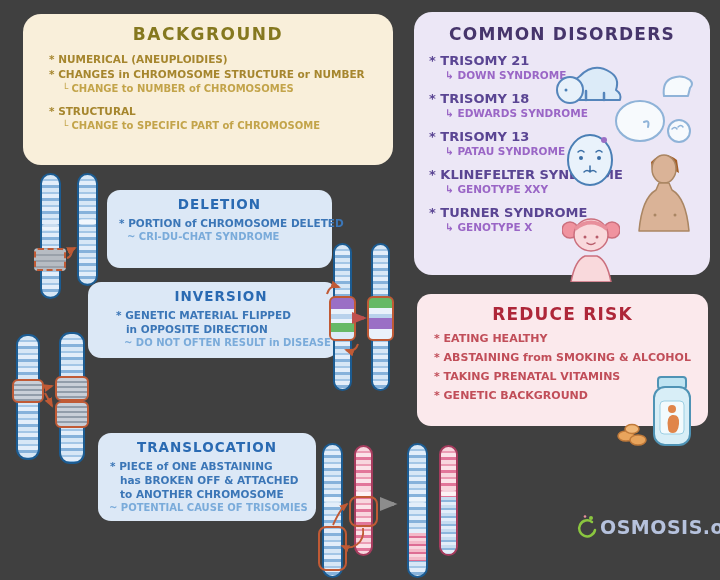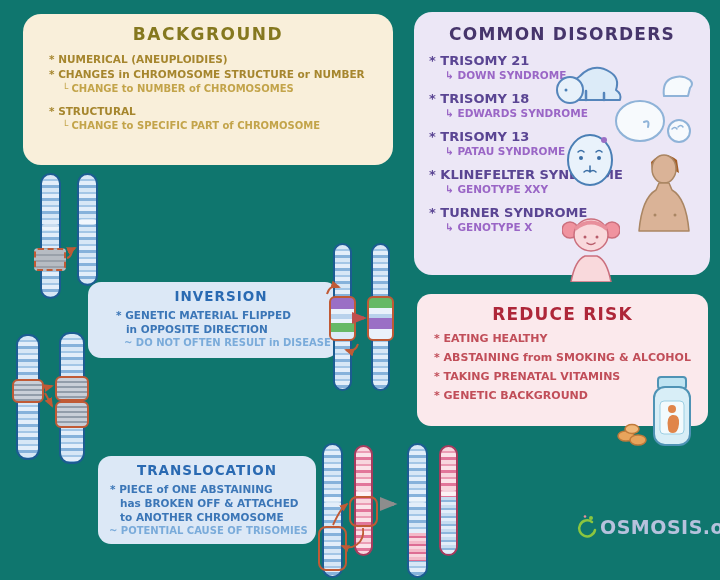--- a/index.html
+++ b/index.html
@@ -1,37 +1,37 @@
 <!DOCTYPE html>
 <html><head>
 <meta charset="utf-8">
 <style>
   html,body{margin:0;padding:0;background:#fff;}
-  .canvas{position:relative;width:720px;height:580px;background:#0f766e;overflow:hidden;
+  .canvas{position:relative;width:720px;height:580px;background:#404040;overflow:hidden;
           font-family:"DejaVu Sans","Liberation Sans",sans-serif;font-weight:bold;}
   .box{position:absolute;box-sizing:border-box;}
   
   .bg-box{left:23px;top:14px;width:370px;height:151px;background:#f9efda;border-radius:18px;padding:8px 0 0 0;}
   .bg-title{font-size:17px;color:#85781f;letter-spacing:1.5px;text-align:center;margin:2px 0 8px 0;}
   .bg-lines{padding-left:26px;}
   .t-main{font-size:10.5px;color:#a6862e;line-height:15px;white-space:nowrap;}
   .t-sub{font-size:10px;color:#c3a44a;line-height:14px;padding-left:13px;white-space:nowrap;}
   .grp{margin-top:8px;}
   
   .dis-box{left:414px;top:12px;width:296px;height:263px;background:#ece7f6;border-radius:18px;}
   .dis-title{font-size:17px;color:#46356b;letter-spacing:1.2px;text-align:center;margin:12px 0 9px 0;}
   .dis-item{padding-left:15px;margin-bottom:9px;}
   .d-main{font-size:13px;color:#5a4593;line-height:15px;white-space:nowrap;}
   .d-sub{font-size:10.5px;color:#9a66c6;line-height:14px;padding-left:16px;white-space:nowrap;}
   
   .mut-box{background:#dce8f6;border-radius:13px;padding-top:6px;}
   .del-box{left:107px;top:190px;width:225px;height:78px;}
   .inv-box{left:88px;top:282px;width:250px;height:76px;padding-left:16px;}
   .dup-box{left:80px;top:366px;width:265px;height:82px;}
-  .tra-box{left:98px;top:456px;width:218px;height:88px;}
+  .tra-box{left:98px;top:433px;width:218px;height:88px;}
   .mut-title{font-size:13.5px;color:#2a6ab2;letter-spacing:1px;text-align:center;margin:0 0 4px 0;}
   .m-main{font-size:10.5px;color:#3b76b7;line-height:14px;padding-left:12px;white-space:nowrap;}
   .m-cont{font-size:10.5px;color:#3b76b7;line-height:14px;padding-left:22px;white-space:nowrap;}
   .m-sub{font-size:10px;color:#7aabda;line-height:14px;padding-left:20px;white-space:nowrap;}
   .tra-box .m-sub{padding-left:11px;}
   
   .risk-box{left:417px;top:294px;width:291px;height:132px;background:#fbe9ec;border-radius:14px;}
   .risk-title{font-size:17px;color:#ae2739;letter-spacing:1.2px;text-align:center;margin:10px 0 5px 0;}
   .r-line{font-size:11px;color:#c14e59;line-height:19px;padding-left:17px;white-space:nowrap;}
   
@@ -89,20 +89,25 @@
     <div class="dis-item">
       <div class="d-main">* KLINEFELTER SYNDROME</div>
       <div class="d-sub">↳ GENOTYPE XXY</div>
     </div>
     <div class="dis-item">
       <div class="d-main">* TURNER SYNDROME</div>
       <div class="d-sub">↳ GENOTYPE X</div>
     </div>
   </section>
 
+  <section class="box mut-box del-box">
+    <h3 class="mut-title">DELETION</h3>
+    <div class="m-main">* PORTION of CHROMOSOME DELETED</div>
+    <div class="m-sub">~ CRI-DU-CHAT SYNDROME</div>
+  </section>
 
   <section class="box mut-box inv-box">
     <h3 class="mut-title">INVERSION</h3>
     <div class="m-main">* GENETIC MATERIAL FLIPPED</div>
     <div class="m-cont">in OPPOSITE DIRECTION</div>
     <div class="m-sub">~ DO NOT OFTEN RESULT in DISEASE</div>
   </section>
 
 
   <section class="box mut-box tra-box">

